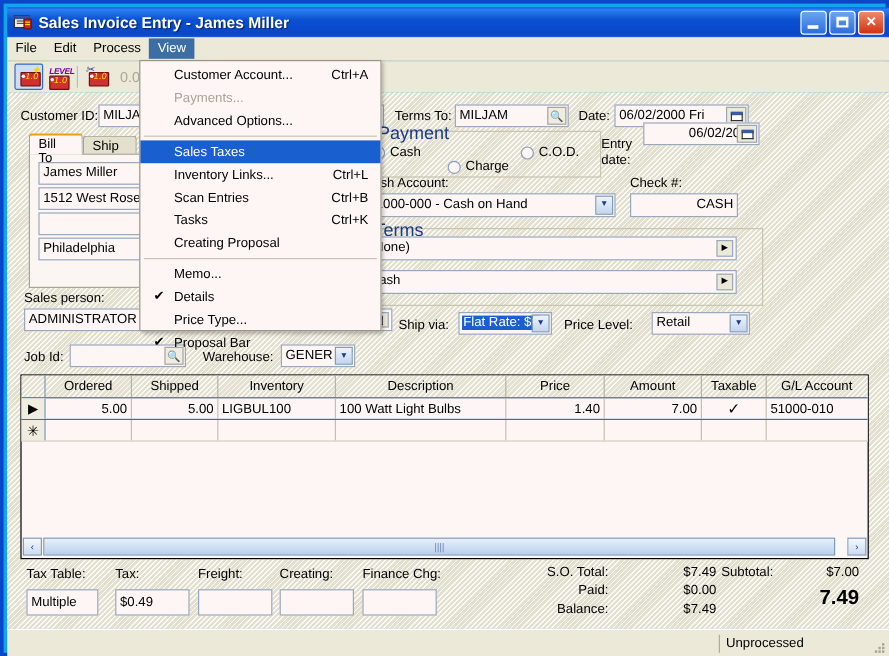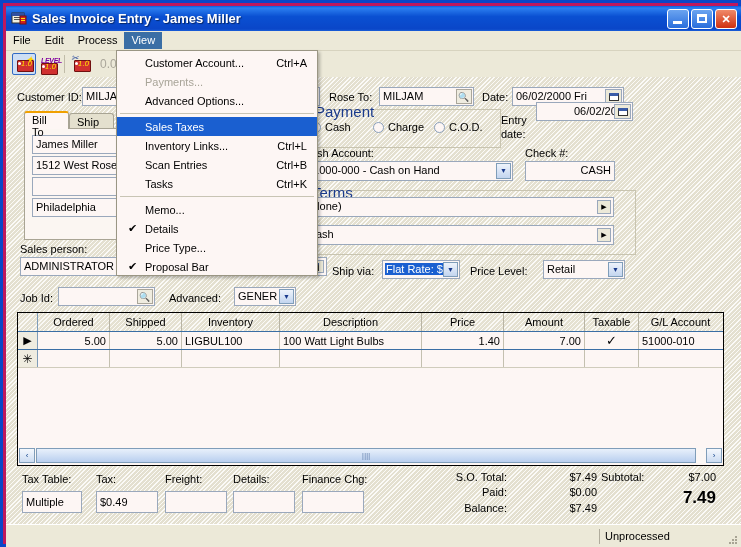--- a/index.html
+++ b/index.html
@@ -6,21 +6,21 @@
   body{
     width:741px;height:547px;overflow:hidden;
     font-family:"Liberation Sans", sans-serif;
     font-size:11px;
     background:#0a46c8;
   }
   .window{
     position:absolute;left:0;top:0;width:741px;height:547px;
     box-sizing:border-box;
     border:3px solid #0a46c8;
-    background:#be185d;
+    background:#0ea5e9;
   }
   
   .titlebar{
     position:absolute;left:3px;top:3px;width:735px;height:25px;
     background:linear-gradient(to bottom,#0a5ce0 0%,#2c7ff0 8%,#0a50d2 42%,#0a46c8 92%,#1a5fd8 100%);
     display:flex;align-items:center;
   }
   .title-icon{
     width:16px;height:15px;margin-left:5px;margin-right:5px;position:relative;flex:none;
   }
@@ -290,21 +290,21 @@
       </span>
     </span>
     <span class="tool-val">0.0</span>
   </div>
 
   <div class="client">
 
     <span class="lbl" style="left:11px;top:14px;">Customer ID:</span>
     <span class="fld" style="left:76px;top:10px;width:70px;height:19px;">MILJA</span>
     <span class="fld r" style="left:278px;top:10px;width:36px;height:19px;">261</span>
-    <span class="lbl" style="left:323px;top:14px;">Rose To:</span>
+    <span class="lbl" style="left:323px;top:14px;">Terms To:</span>
     <span class="fld" style="left:373px;top:10px;width:95px;height:19px;">
       <span>MILJAM</span>
       <span class="look-btn">🔍</span>
     </span>
     <span class="lbl" style="left:476px;top:14px;">Date:</span>
     <span class="fld" style="left:506px;top:10px;width:112px;height:19px;">
       <span>06/02/2000 Fri</span>
       <span class="cal-btn">
           <i class="cal-glyph"></i>
         </span>
@@ -324,34 +324,34 @@
       <span class="cal-btn" style="right:2px;left:2px;top:2px;bottom:2px;width:auto;">
           <i class="cal-glyph"></i>
         </span>
     </span>
 
     <span class="lbl" style="left:14px;top:215px;">Job Id:</span>
     <span class="fld" style="left:52px;top:210px;width:97px;height:19px;">
       <span></span>
       <span class="look-btn">🔍</span>
     </span>
-    <span class="lbl" style="left:163px;top:215px;">Advanced:</span>
+    <span class="lbl" style="left:163px;top:215px;">Warehouse:</span>
     <span class="fld" style="left:228px;top:210px;width:62px;height:19px;">
       <span>GENER</span>
       <span class="combo-btn">▼</span>
     </span>
 
     <span class="grp" style="left:299px;top:32px;width:196px;height:39px;">
       <span class="grp-title">Payment</span>
     </span>
     <span class="radio on" style="left:304px;top:44px;">
       <i class="dot"></i>
       <span>Cash</span>
     </span>
-    <span class="radio" style="left:367px;top:44px;align-items:flex-end;">
+    <span class="radio" style="left:367px;top:56px;align-items:flex-end;">
       <i class="dot"></i>
       <span>Charge</span>
     </span>
     <span class="radio" style="left:428px;top:44px;">
       <i class="dot"></i>
       <span>C.O.D.</span>
     </span>
 
     <span class="lbl" style="left:495px;top:37px;">Entry</span>
     <span class="lbl" style="left:495px;top:51px;">date:</span>
@@ -444,21 +444,21 @@
     <div class="footer" style="left:11px;top:394px;width:707px;height:54px;">
       <span class="lbl" style="left:5px;top:2px;">Tax Table:</span>
       <span class="fld" style="left:5px;top:20px;width:60px;height:22px;line-height:18px;">Multiple</span>
 
       <span class="lbl" style="left:79px;top:2px;">Tax:</span>
       <span class="fld" style="left:79px;top:20px;width:62px;height:22px;line-height:18px;">$0.49</span>
 
       <span class="lbl" style="left:148px;top:2px;">Freight:</span>
       <span class="fld" style="left:148px;top:20px;width:62px;height:22px;line-height:18px;"></span>
 
-      <span class="lbl" style="left:216px;top:2px;">Details:</span>
+      <span class="lbl" style="left:216px;top:2px;">Creating:</span>
       <span class="fld" style="left:216px;top:20px;width:62px;height:22px;line-height:18px;"></span>
 
       <span class="lbl" style="left:285px;top:2px;">Finance Chg:</span>
       <span class="fld" style="left:285px;top:20px;width:62px;height:22px;line-height:18px;"></span>
 
       <span class="tot-lbl" style="left:400px;top:0px;width:90px;">S.O. Total:</span>
       <span class="tot-val" style="left:500px;top:0px;width:80px;">$7.49</span>
       <span class="tot-lbl" style="left:400px;top:15px;width:90px;">Paid:</span>
       <span class="tot-val" style="left:500px;top:15px;width:80px;">$0.00</span>
       <span class="tot-lbl" style="left:400px;top:31px;width:90px;">Balance:</span>
@@ -503,20 +503,23 @@
       <span class="accel">Ctrl+L</span>
     </div>
     <div class="mi">
       <span>Scan Entries</span>
       <span class="accel">Ctrl+B</span>
     </div>
     <div class="mi">
       <span>Tasks</span>
       <span class="accel">Ctrl+K</span>
     </div>
+    <div class="mi">
+      <span>Creating Proposal</span>
+    </div>
     <div class="mi-sep"></div>
     <div class="mi">
       <span>Memo...</span>
     </div>
     <div class="mi">
       <span class="chk">✔</span>
       <span>Details</span>
     </div>
     <div class="mi">
       <span>Price Type...</span>

